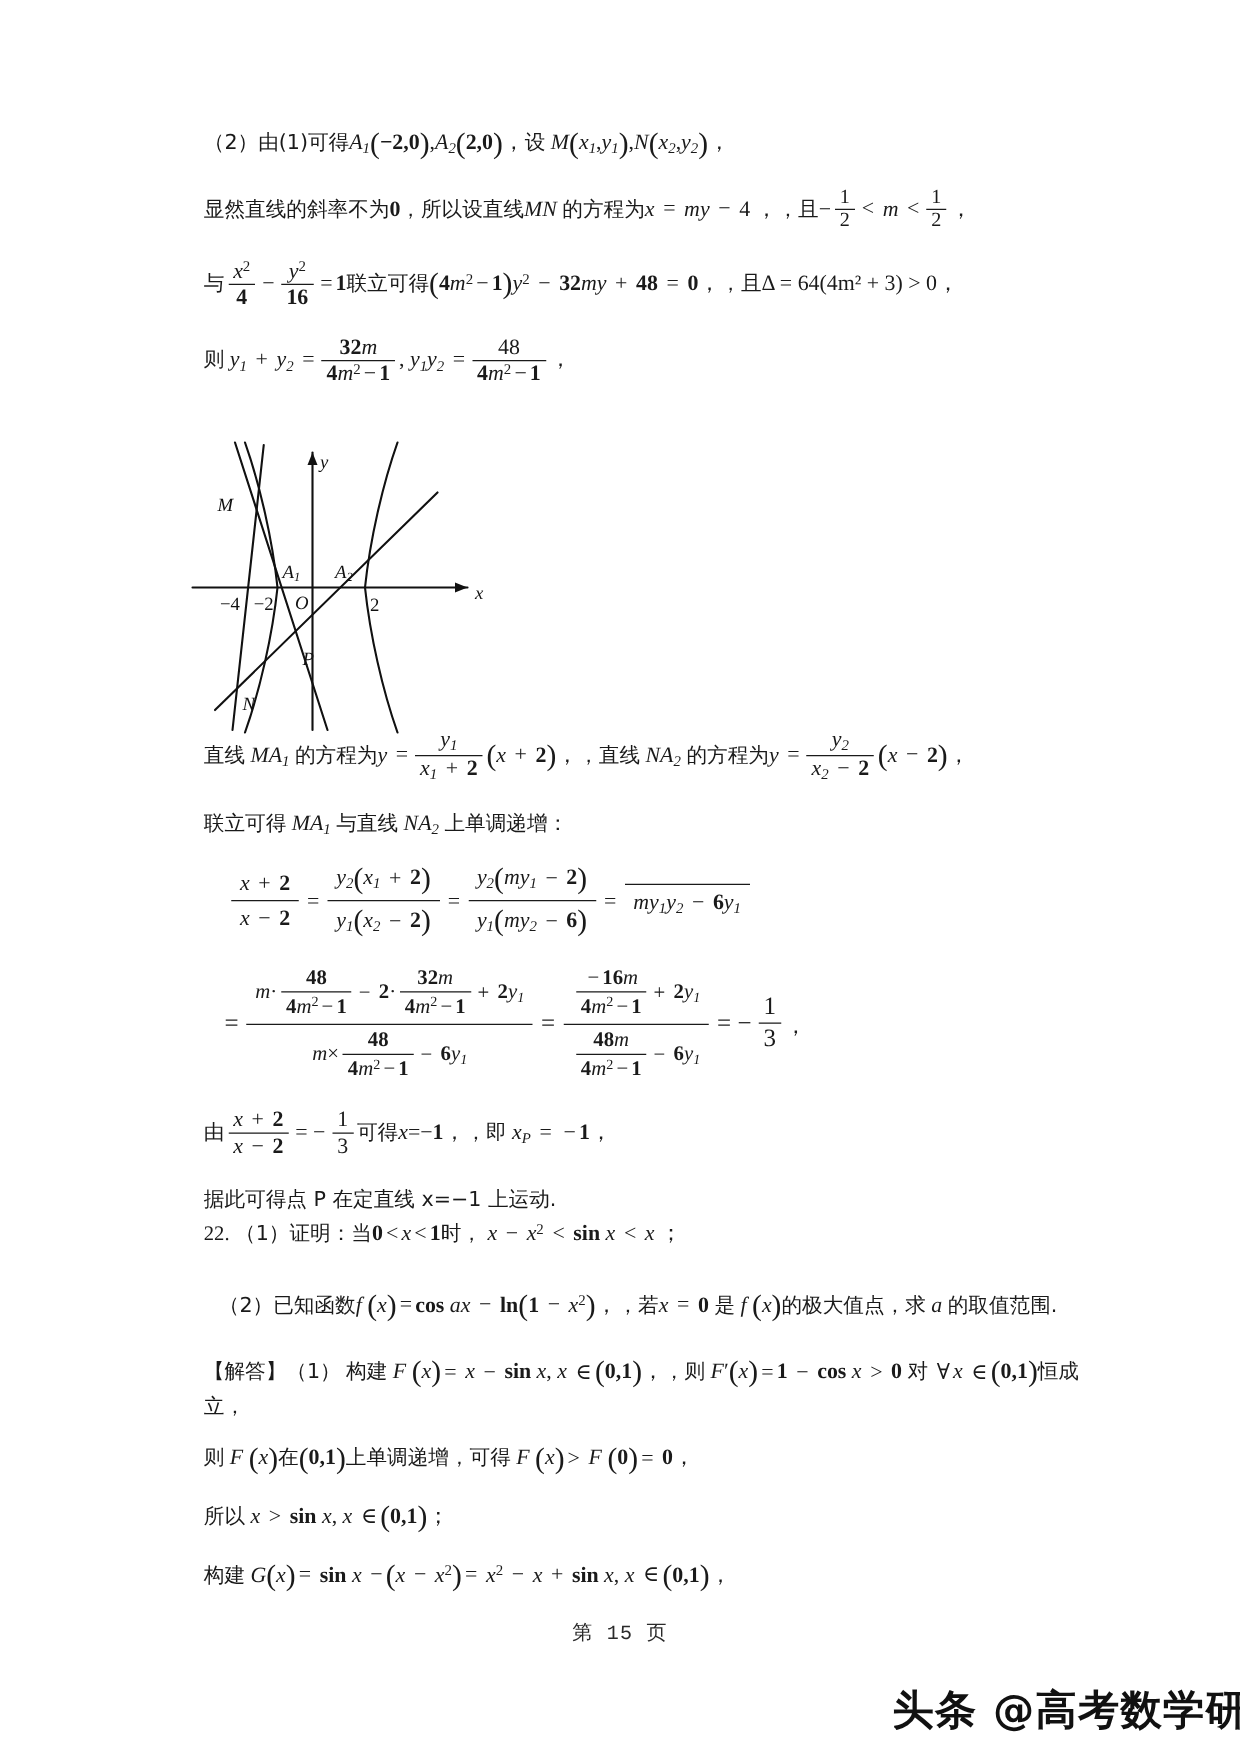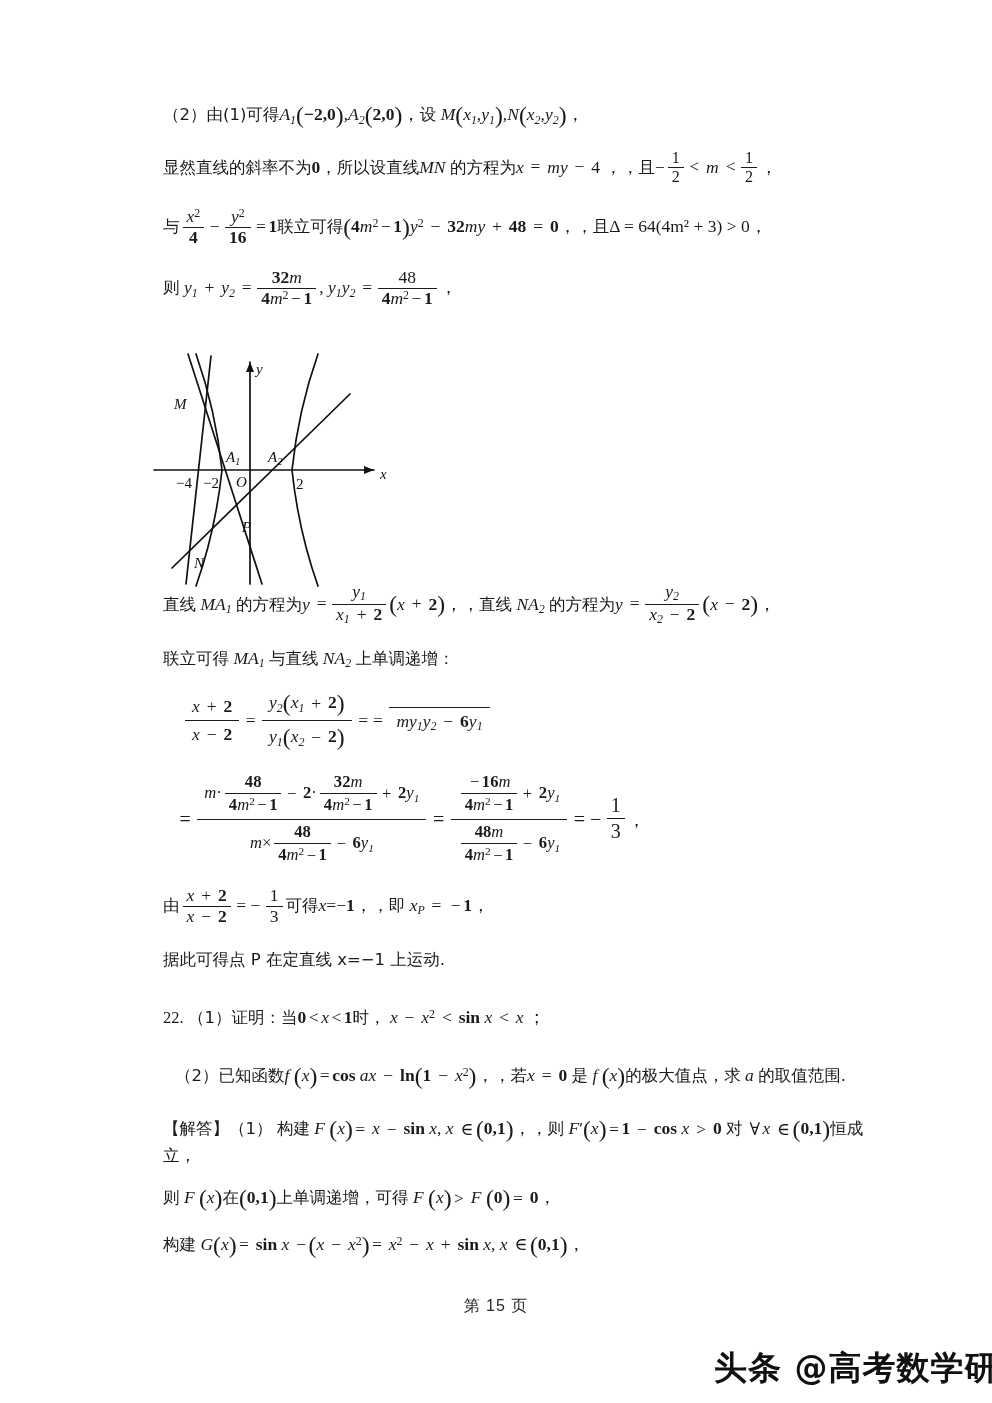--- a/index.html
+++ b/index.html
@@ -67,21 +67,21 @@
     left: 150px; top: 352px;
     width: 270px; height: 238px;
   }
   .figure-wrap svg { display: block; }
   
   .footer {
     position: absolute;
     left: 0; top: 1296px;
     width: 992px;
     text-align: center;
-    font-family: Liberation Sans, sans-serif;
+    font-family: Liberation Mono, monospace;
     font-size: 16px;
     color: #2a2a2a;
     letter-spacing: 1px;
   }
   .watermark {
     position: absolute;
     left: 714px; top: 1346px;
     font-family: "DejaVu Sans", "Liberation Sans", sans-serif;
     font-size: 33px;
     font-weight: 700;
@@ -127,20 +127,24 @@
       <span class="bigfrac">
         <span class="num"><i class="v">x</i> <span class="op">+</span> <b class="bd">2</b></span>
         <span class="den"><i class="v">x</i> <span class="op">−</span> <b class="bd">2</b></span>
       </span>
       <span class="op">=</span>
       <span class="bigfrac">
         <span class="num"><i class="v">y</i><sub>2</sub><span class="pth">(</span><i class="v">x</i><sub>1</sub> <span class="op">+</span> <b class="bd">2</b><span class="pth">)</span></span>
         <span class="den"><i class="v">y</i><sub>1</sub><span class="pth">(</span><i class="v">x</i><sub>2</sub> <span class="op">−</span> <b class="bd">2</b><span class="pth">)</span></span>
       </span>
       <span class="op">=</span>
+      <span class="bigfrac">
+        <span class="num"><i class="v">y</i><sub>2</sub><span class="pth">(</span><i class="v">my</i><sub>1</sub> <span class="op">−</span> <b class="bd">2</b><span class="pth">)</span></span>
+        <span class="den"><i class="v">y</i><sub>1</sub><span class="pth">(</span><i class="v">my</i><sub>2</sub> <span class="op">−</span> <b class="bd">6</b><span class="pth">)</span></span>
+      </span>
       <span class="op">=</span>
       <span class="bigfrac">
         <span class="den"><i class="v">my</i><sub>1</sub><i class="v">y</i><sub>2</sub> <span class="op">−</span> <b class="bd">6</b><i class="v">y</i><sub>1</sub></span>
       </span>
     </div>
 
     <div class="eqrow" style="margin:0 0 22px 14px;">
       <span class="op" style="font-size:20px;">=</span>
       <span class="bigfrac">
         <span class="num" style="font-size:0.95em;">
@@ -164,39 +168,42 @@
         <span class="num">1</span>
         <span class="den">3</span>
       </span>
       <span style="font-size:17.5px;">，</span>
     </div>
 
     <div class="line" style="margin-bottom:26px;">
       <span class="cn">由</span><span class="frac"><span class="num"><i class="v">x</i> <span class="op">+</span> <b class="bd">2</b></span><span class="den"><i class="v">x</i> <span class="op">−</span> <b class="bd">2</b></span></span><span class="op">= −</span><span class="frac"><span class="num">1</span><span class="den">3</span></span><span class="cn">可得</span><i class="v">x</i>=−<b class="bd">1</b>，<span class="cn">，即</span> <i class="v">x</i><sub style="font-style:italic;">P</sub> <span class="op">=</span> <span class="op">−</span><b class="bd">1</b>，
     </div>
 
-    <div class="line cn" style="margin-bottom:40px;">据此可得点 P 在定直线 x=−1 上运动.</div>
+    <div class="line cn" style="margin-bottom:9px;">据此可得点 P 在定直线 x=−1 上运动.</div>
 
     <div class="line" style="margin-bottom:38px;">
       <span class="cn" style="font-family:'Liberation Serif',serif;">22.</span>  <span class="cn">（1）</span><span class="cn">证明：当</span><b class="bd">0</b><span class="op">&lt;</span><i class="v">x</i><span class="op">&lt;</span><b class="bd">1</b><span class="cn">时，</span> <i class="v">x</i> <span class="op">−</span> <i class="v">x</i><sup>2</sup> <span class="op">&lt;</span> <b class="bd">sin</b> <i class="v">x</i> <span class="op">&lt;</span> <i class="v">x</i> ；
     </div>
 
     <div class="line" style="margin-bottom:30px; margin-left:12px;">
       <span class="cn">（2）</span><span class="cn">已知函数</span><i class="v">f</i> <span class="pth">(</span><i class="v">x</i><span class="pth">)</span><span class="op">=</span><b class="bd">cos</b> <i class="v">ax</i> <span class="op">−</span> <b class="bd">ln</b><span class="pth">(</span><b class="bd">1</b> <span class="op">−</span> <i class="v">x</i><sup>2</sup><span class="pth">)</span>，<span class="cn">，若</span><i class="v">x</i> <span class="op">=</span> <b class="bd">0</b> <span class="cn">是</span> <i class="v">f</i> <span class="pth">(</span><i class="v">x</i><span class="pth">)</span><span class="cn">的极大值点，求</span> <i class="v">a</i> <span class="cn">的取值范围.</span>
     </div>
 
     <div class="line" style="margin-bottom:6px;">
       <span class="cn">【解答】</span><span class="cn">（1）</span> <span class="cn">构建</span> <i class="v">F</i> <span class="pth">(</span><i class="v">x</i><span class="pth">)</span><span class="op">=</span> <i class="v">x</i> <span class="op">−</span> <b class="bd">sin</b> <i class="v">x</i>, <i class="v">x</i> <span class="op">∈</span><span class="pth">(</span><b class="bd">0,1</b><span class="pth">)</span>，<span class="cn">，则</span> <i class="v">F</i>′<span class="pth">(</span><i class="v">x</i><span class="pth">)</span><span class="op">=</span><b class="bd">1</b> <span class="op">−</span> <b class="bd">cos</b> <i class="v">x</i> <span class="op">&gt;</span> <b class="bd">0</b> <span class="cn">对</span> <span class="op">∀</span><i class="v">x</i> <span class="op">∈</span><span class="pth">(</span><b class="bd">0,1</b><span class="pth">)</span><span class="cn">恒成</span>
     </div>
     <div class="line cn" style="margin-bottom:23px;">立，</div>
 
     <div class="line">
       <span class="cn">则</span> <i class="v">F</i> <span class="pth">(</span><i class="v">x</i><span class="pth">)</span><span class="cn">在</span><span class="pth">(</span><b class="bd">0,1</b><span class="pth">)</span><span class="cn">上单调递增，可得</span> <i class="v">F</i> <span class="pth">(</span><i class="v">x</i><span class="pth">)</span><span class="op">&gt;</span> <i class="v">F</i> <span class="pth">(</span><b class="bd">0</b><span class="pth">)</span><span class="op">=</span> <b class="bd">0</b>，
     </div>
 
+    <div class="line">
+      <span class="cn">所以</span> <i class="v">x</i> <span class="op">&gt;</span> <b class="bd">sin</b> <i class="v">x</i>, <i class="v">x</i> <span class="op">∈</span><span class="pth">(</span><b class="bd">0,1</b><span class="pth">)</span>；
+    </div>
 
     <div class="line">
       <span class="cn">构建</span> <i class="v">G</i><span class="pth">(</span><i class="v">x</i><span class="pth">)</span><span class="op">=</span> <b class="bd">sin</b> <i class="v">x</i> <span class="op">−</span><span class="pth">(</span><i class="v">x</i> <span class="op">−</span> <i class="v">x</i><sup>2</sup><span class="pth">)</span><span class="op">=</span> <i class="v">x</i><sup>2</sup> <span class="op">−</span> <i class="v">x</i> <span class="op">+</span> <b class="bd">sin</b> <i class="v">x</i>, <i class="v">x</i> <span class="op">∈</span><span class="pth">(</span><b class="bd">0,1</b><span class="pth">)</span>，
     </div>
 
   </div>
 
   <div class="figure-wrap">
     <svg width="270" height="238" viewBox="0 0 270 238" xmlns="http://www.w3.org/2000/svg">
       <g fill="none" stroke="#111" stroke-width="1.7" stroke-linecap="round">

